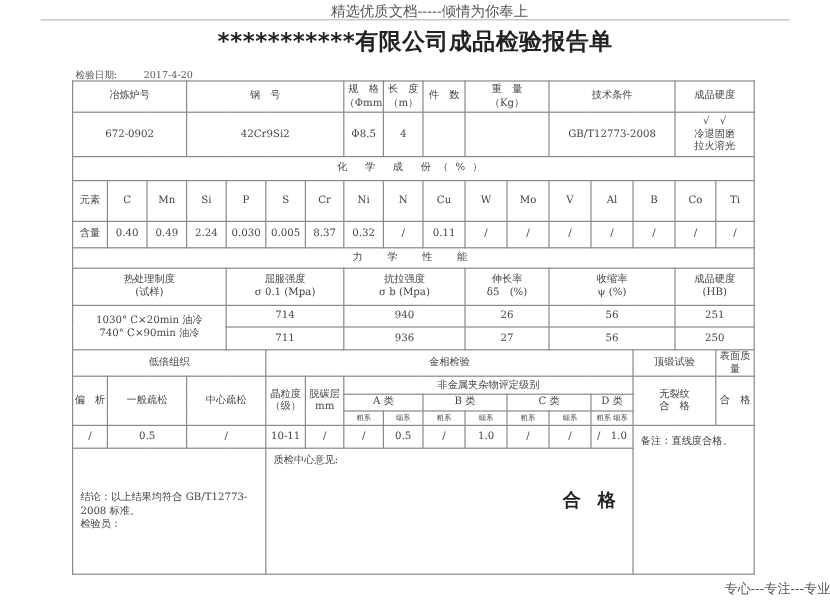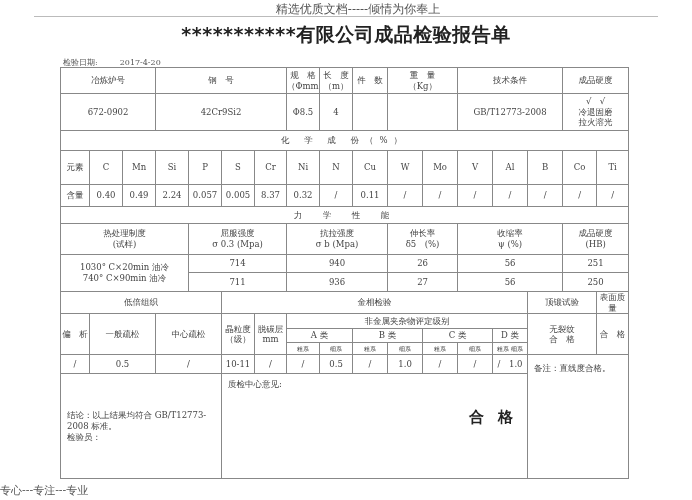--- a/index.html
+++ b/index.html
@@ -11,21 +11,21 @@
            font-family:"DejaVu Sans","Liberation Sans",sans-serif; color:#222; letter-spacing:0.5px; }
   .date { position:absolute; top:57px; left:63px; font-size:8px; color:#555; }
   .date span { margin-right:22px; }
   table.rpt { position:absolute; top:67px; left:60px; width:562px; border-collapse:collapse; table-layout:fixed; }
   table.rpt td { border:1px solid #888; text-align:center; vertical-align:middle; font-size:8.5px; color:#444; padding:0; line-height:1.25; overflow:hidden; }
   .sec { letter-spacing:6px; font-size:8.5px;margin-left:28px; }
   .tiny { font-size:6px !important; color:#666; }
   .left { text-align:left !important; padding-left:6px !important; }
   .top { vertical-align:top !important; }
   .big { font-size:15px !important; font-weight:bold; font-family:"DejaVu Sans","Liberation Sans",sans-serif; color:#222 !important; letter-spacing:14px; }
-  .footer { position:absolute; top:483px; left:0; width:692px; text-align:left; font-size:11px; color:#555; }
+  .footer { position:absolute; top:483px; left:0; width:692px; text-align:right; font-size:11px; color:#555; }
 </style>
 </head>
 <body>
 
 <div class="top-note">精选优质文档-----倾情为你奉上</div>
 <div class="top-rule"></div>
 <div class="title">***********有限公司成品检验报告单</div>
 <div class="date">
   <span>检验日期:</span><span>2017-4-20</span>
 </div>
@@ -106,21 +106,21 @@
     <td>Al</td>
     <td>B</td>
     <td>Co</td>
     <td>Ti</td>
   </tr>
   <tr style="height:22px">
     <td>含量</td>
     <td>0.40</td>
     <td>0.49</td>
     <td>2.24</td>
-    <td>0.057</td>
+    <td>0.030</td>
     <td>0.005</td>
     <td>8.37</td>
     <td>0.32</td>
     <td>/</td>
     <td>0.11</td>
     <td>/</td>
     <td>/</td>
     <td>/</td>
     <td>/</td>
     <td>/</td>
@@ -131,21 +131,21 @@
   <tr style="height:17px">
     <td colspan="17" class="sec">力　学　性　能</td>
   </tr>
   <tr style="height:31px">
     <td colspan="4">
           <div>热处理制度</div>
           <div>(试样)</div>
         </td>
     <td colspan="3">
           <div>屈服强度</div>
-          <div>σ 0.3 (Mpa)</div>
+          <div>σ 0.1 (Mpa)</div>
         </td>
     <td colspan="3">
           <div>抗拉强度</div>
           <div>σ b (Mpa)</div>
         </td>
     <td colspan="2">
           <div>伸长率</div>
           <div>δ5　(%)</div>
         </td>
     <td colspan="3">

